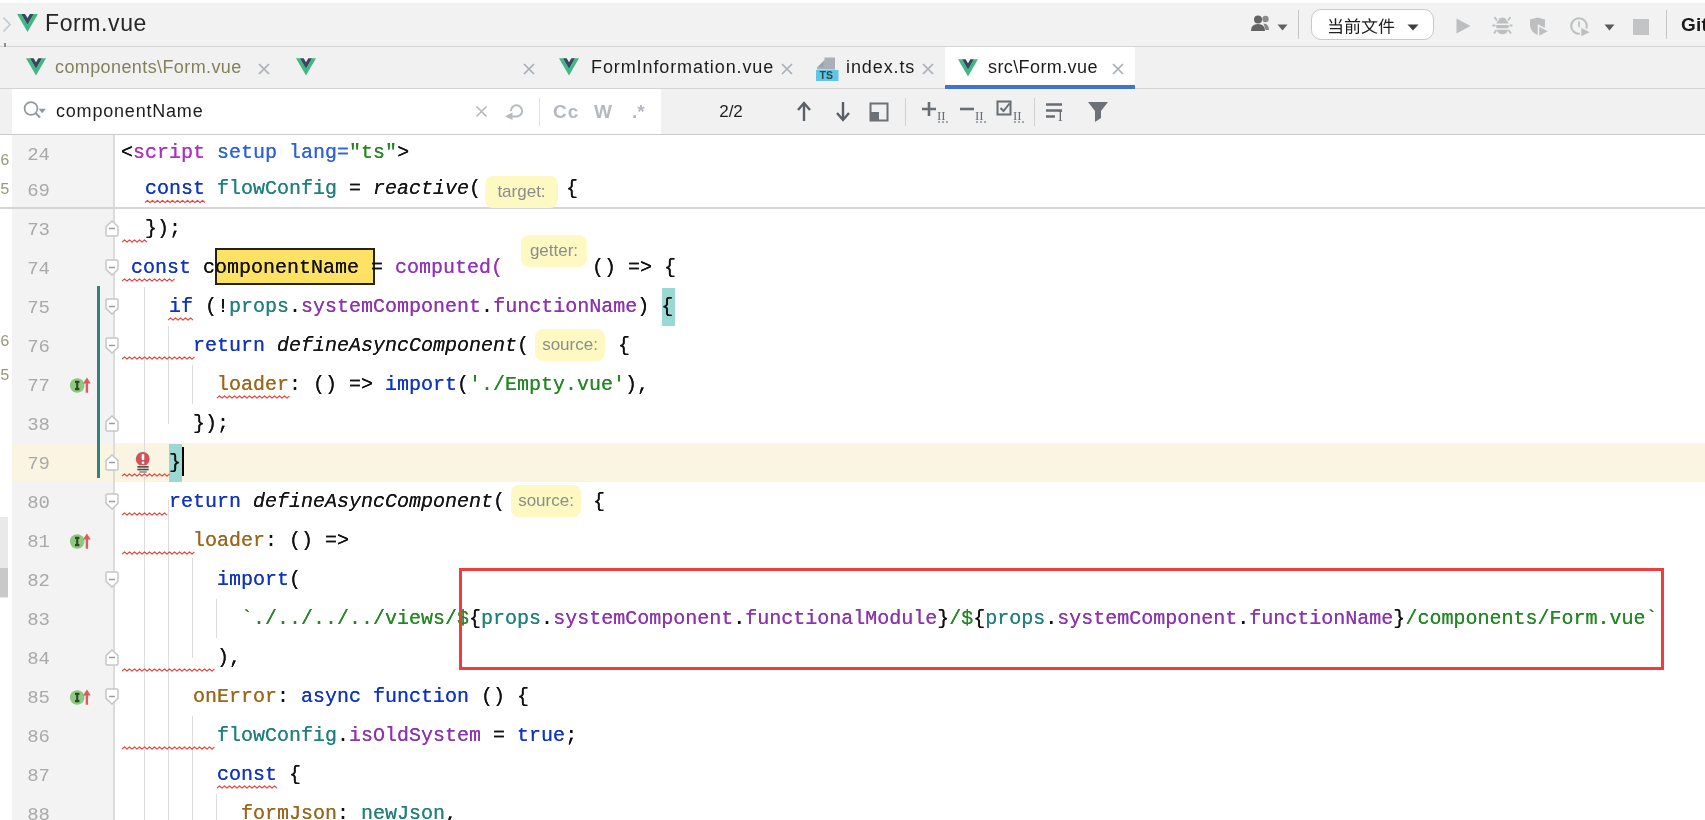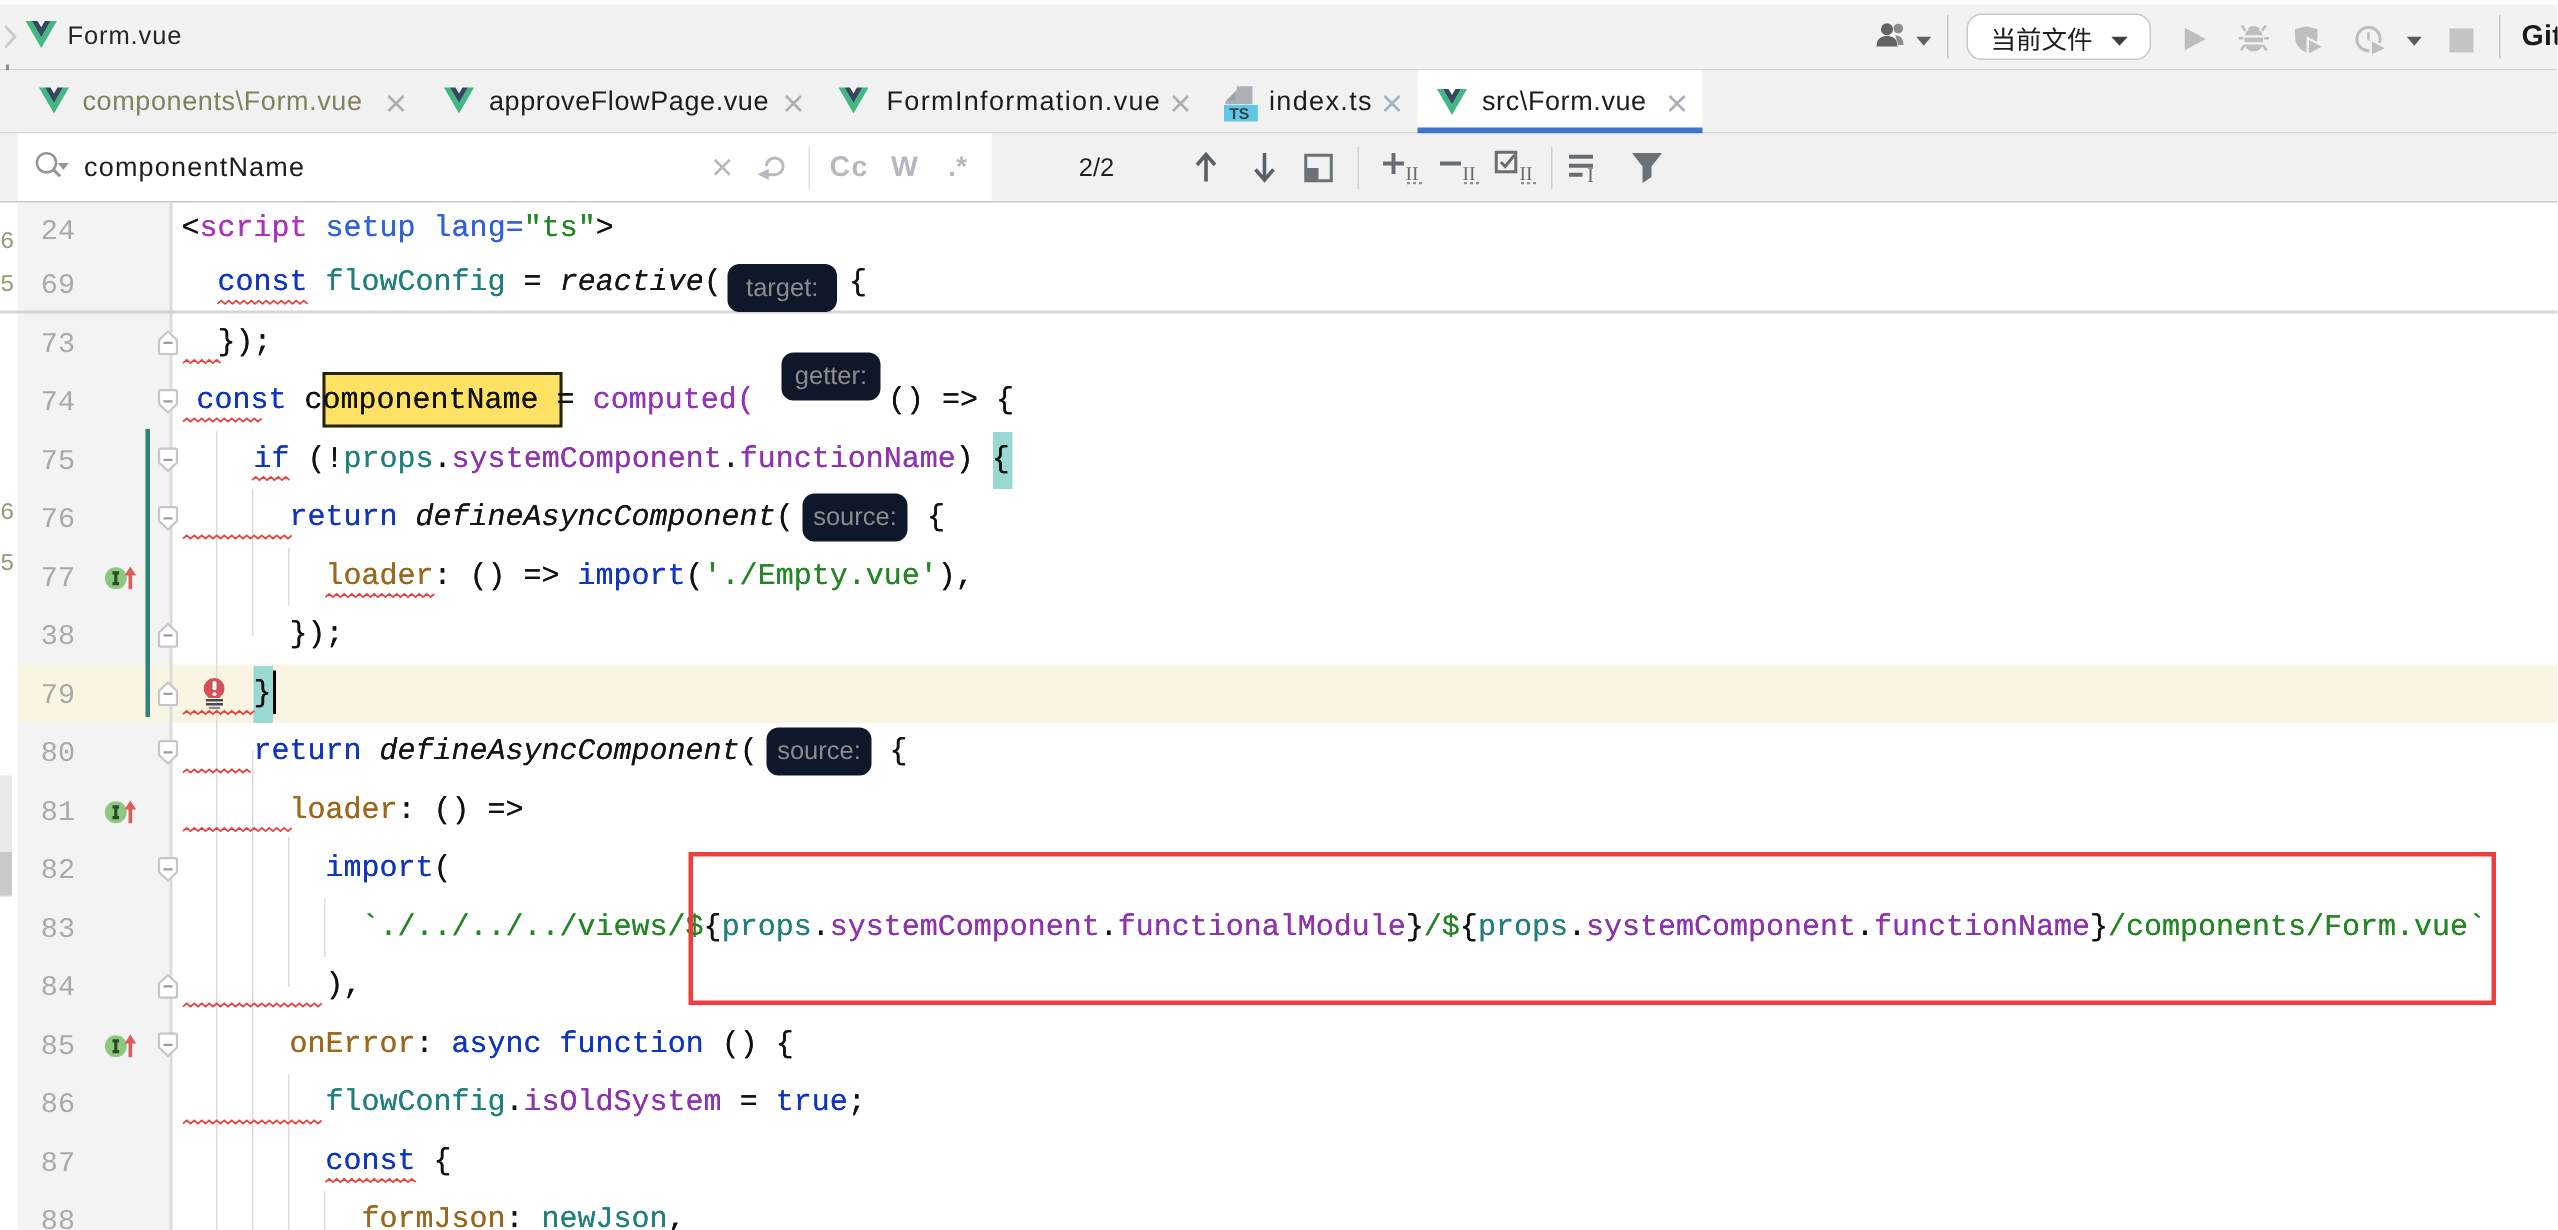--- a/index.html
+++ b/index.html
@@ -1,41 +1,41 @@
 <!DOCTYPE html>
 <html><head><meta charset="utf-8">
 <style>
 * { margin:0; padding:0; box-sizing:border-box; }
 html,body { width:1705px; height:820px; overflow:hidden; background:#fff; }
 #app { position:relative; width:1705px; height:820px; font-family:"Liberation Sans",sans-serif; }
 .abs { position:absolute; }
 
 #nav { position:absolute; left:0; top:0; width:1705px; height:47px; background:#f2f2f2; border-bottom:1px solid #d4d4d4; }
-#nav .title { position:absolute; left:45px; top:0; line-height:47px; font-size:17px; color:#262626; letter-spacing:0.6px; }
+#nav .title { position:absolute; left:45px; top:0; line-height:47px; font-size:23px; color:#262626; letter-spacing:0.6px; }
 
 #tabs { position:absolute; left:0; top:47px; width:1705px; height:42px; background:#f1f1f1; border-bottom:1px solid #d3d3d3; }
 .tabx { position:absolute; top:0; font-size:18px; letter-spacing:0.4px; color:#1c1c1c; line-height:41px; }
 
 #search { position:absolute; left:0; top:89px; width:1705px; height:46px; background:#f1f1f1; border-bottom:1px solid #cbcbcb; }
 #sfield { position:absolute; left:12px; top:0; width:649px; height:45px; background:#fff; }
 .gico { color:#b3b9bf; }
 
 #gutterbg { position:absolute; left:12px; top:135px; width:101px; height:685px; background:#f3f3f3; }
 #gutline { position:absolute; left:113px; top:135px; width:2px; height:685px; background:#dcdcdc; }
 #caretrow { position:absolute; left:12px; top:443px; width:1693px; height:39px; background:#faf5e2; }
 #stickysep { position:absolute; left:0; top:207px; width:1705px; height:1.5px; background:#d5d5d5; }
 .ln { position:absolute; left:12px; width:38px; text-align:right; font-family:"Liberation Mono",monospace; font-size:19px; color:#a9a9a9; line-height:39px; transform:translateY(1.5px); }
 .cl { position:absolute; height:39px; line-height:39px; white-space:pre; font-family:"Liberation Mono",monospace; font-size:20px; color:#111; text-shadow:0 0 0.4px; }
 .cl.sk { height:36px; line-height:36px; }
 .cl i { font-style:normal; }
 i.k { color:#0f35c0; } i.a { color:#2e62d9;margin-top:13px; } i.m { color:#ae2fc0; } i.s { color:#238723; }
 i.t { color:#20807d; } i.p { color:#8e32b0; } i.c { color:#9332bd; } i.r { color:#9c661b;text-align:center; }
 i.b { color:#111111; }
 i.i { color:#151515; font-style:italic; }
-.inlay { position:absolute; height:32px; line-height:32px; text-align:center; background:#0f172a; border-radius:8px; color:#8c8c8c; font-size:17px; }
+.inlay { position:absolute; height:32px; line-height:32px; text-align:center; background:#fef9c3; border-radius:8px; color:#8c8c8c; font-size:17px; }
 .ig { position:absolute; width:1px; background:#dcdcdc; }
 .fm { position:absolute; left:105px; }
 .gi { position:absolute; left:68px; }
 .sep { position:absolute; width:1px; background:#d8d8d8; }
 </style></head>
 <body>
 <div id="app">
 
 <div id="gutterbg"></div>
 <div id="caretrow"></div>
@@ -255,21 +255,20 @@
 <path d="M50.56,0 L128,132.5 L204.8,0 L157.44,0 L128,50.56 L97.92,0 Z" fill="#35495e"></path>
       </svg>
       <div class="tabx" style="left:55px;color:#85805c">components\Form.vue</div>
       <svg class="abs" style="left:258px;top:16px" width="12" height="12" viewBox="0 0 12 12">
         <path d="M1 1 L11 11 M11 1 L1 11" stroke="#a9afb6" stroke-width="1.7"></path>
       </svg>
 <svg width="20" height="18" viewBox="0 0 256 221" style="position:absolute;left:296px;top:11px">
 <path d="M0,0 L128,220.8 L256,0 L204.8,0 L128,132.5 L50.56,0 Z" fill="#41b883"></path>
 <path d="M50.56,0 L128,132.5 L204.8,0 L157.44,0 L128,50.56 L97.92,0 Z" fill="#35495e"></path>
       </svg>
-      <div class="tabx" style="left:326px">approveFlowPage.vue</div>
       <svg class="abs" style="left:523px;top:16px" width="12" height="12" viewBox="0 0 12 12">
         <path d="M1 1 L11 11 M11 1 L1 11" stroke="#a9afb6" stroke-width="1.7"></path>
       </svg>
 <svg width="20" height="18" viewBox="0 0 256 221" style="position:absolute;left:559px;top:11px">
 <path d="M0,0 L128,220.8 L256,0 L204.8,0 L128,132.5 L50.56,0 Z" fill="#41b883"></path>
 <path d="M50.56,0 L128,132.5 L204.8,0 L157.44,0 L128,50.56 L97.92,0 Z" fill="#35495e"></path>
       </svg>
       <div class="tabx" style="left:591px;letter-spacing:0.9px">FormInformation.vue</div>
       <svg class="abs" style="left:781px;top:16px" width="12" height="12" viewBox="0 0 12 12">
         <path d="M1 1 L11 11 M11 1 L1 11" stroke="#a9afb6" stroke-width="1.7"></path>

